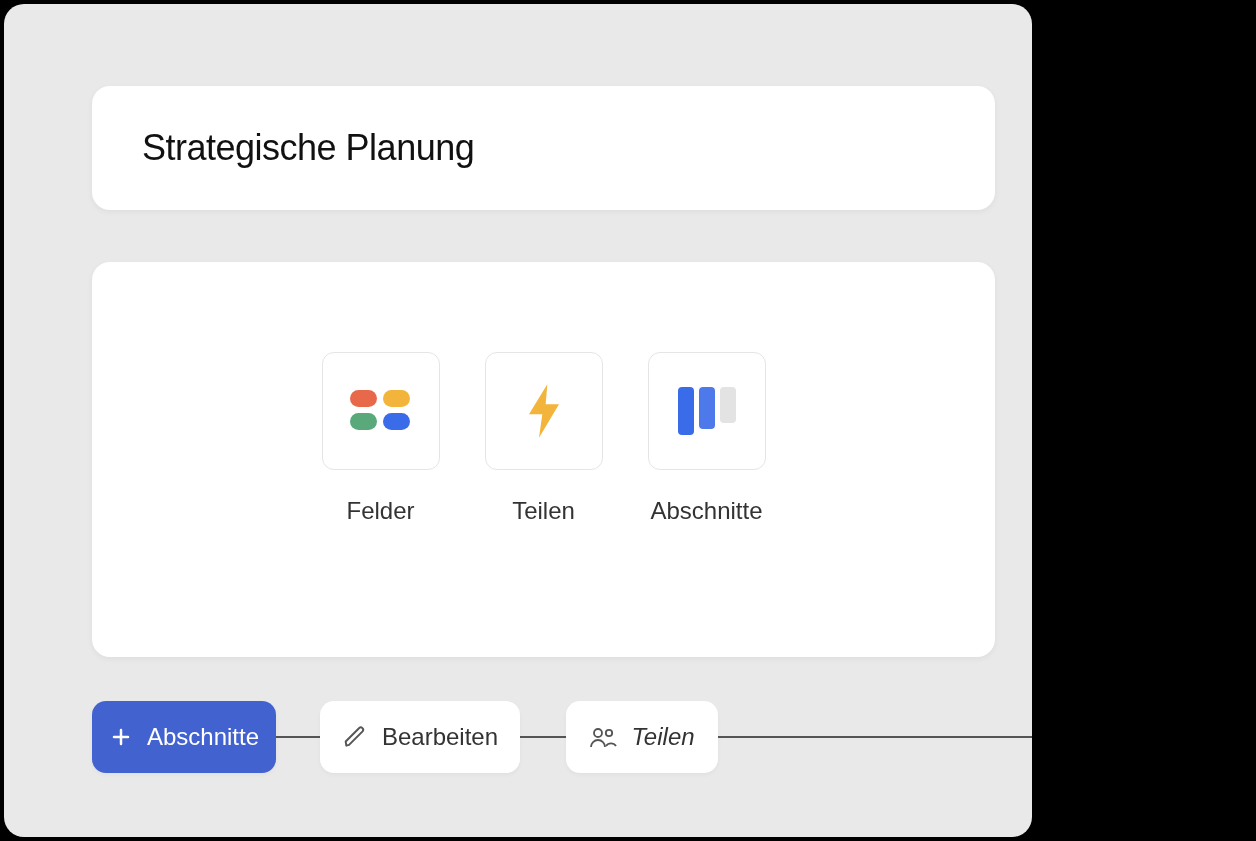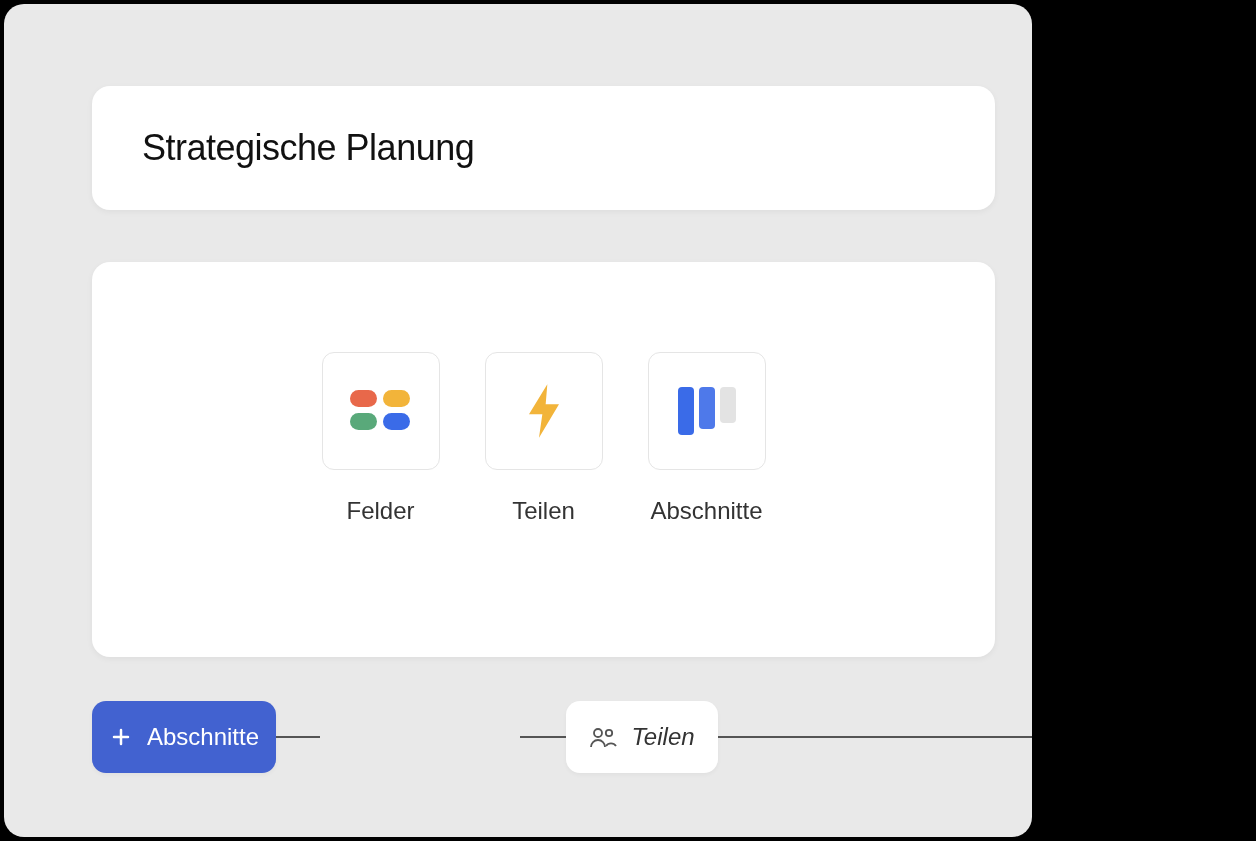--- a/index.html
+++ b/index.html
@@ -311,20 +311,26 @@
       </svg>
   </div>
 
   <div class="btn primary btn-create">
     <svg class="stroke" width="24" height="24" viewBox="0 0 24 24" fill="none">
       <path d="M12 5 V19 M5 12 H19" stroke-width="2.5" stroke-linecap="round"></path>
     </svg>
     <span>Abschnitte</span>
   </div>
 
+  <div class="btn btn-edit">
+    <svg class="stroke" width="26" height="26" viewBox="0 0 24 24" fill="none">
+      <path d="M4 20 L6.5 19.3 L19 6.8 a2.2 2.2 0 0 0 -3.1 -3.1 L3.4 16.2 Z" stroke-width="1.8" stroke-linejoin="round"></path>
+    </svg>
+    <span>Bearbeiten</span>
+  </div>
 
   <div class="btn btn-share">
     <svg class="stroke" width="28" height="26" viewBox="0 0 28 24" fill="none">
       <circle cx="9" cy="8" r="4" stroke-width="1.8"></circle>
       <path d="M2 22 a7 7 0 0 1 14 0" stroke-width="1.8"></path>
       <circle cx="20" cy="8" r="3.2" stroke-width="1.8"></circle>
       <path d="M17 21 a6 6 0 0 1 10 0" stroke-width="1.8"></path>
     </svg>
     <span>Teilen</span>
   </div>

